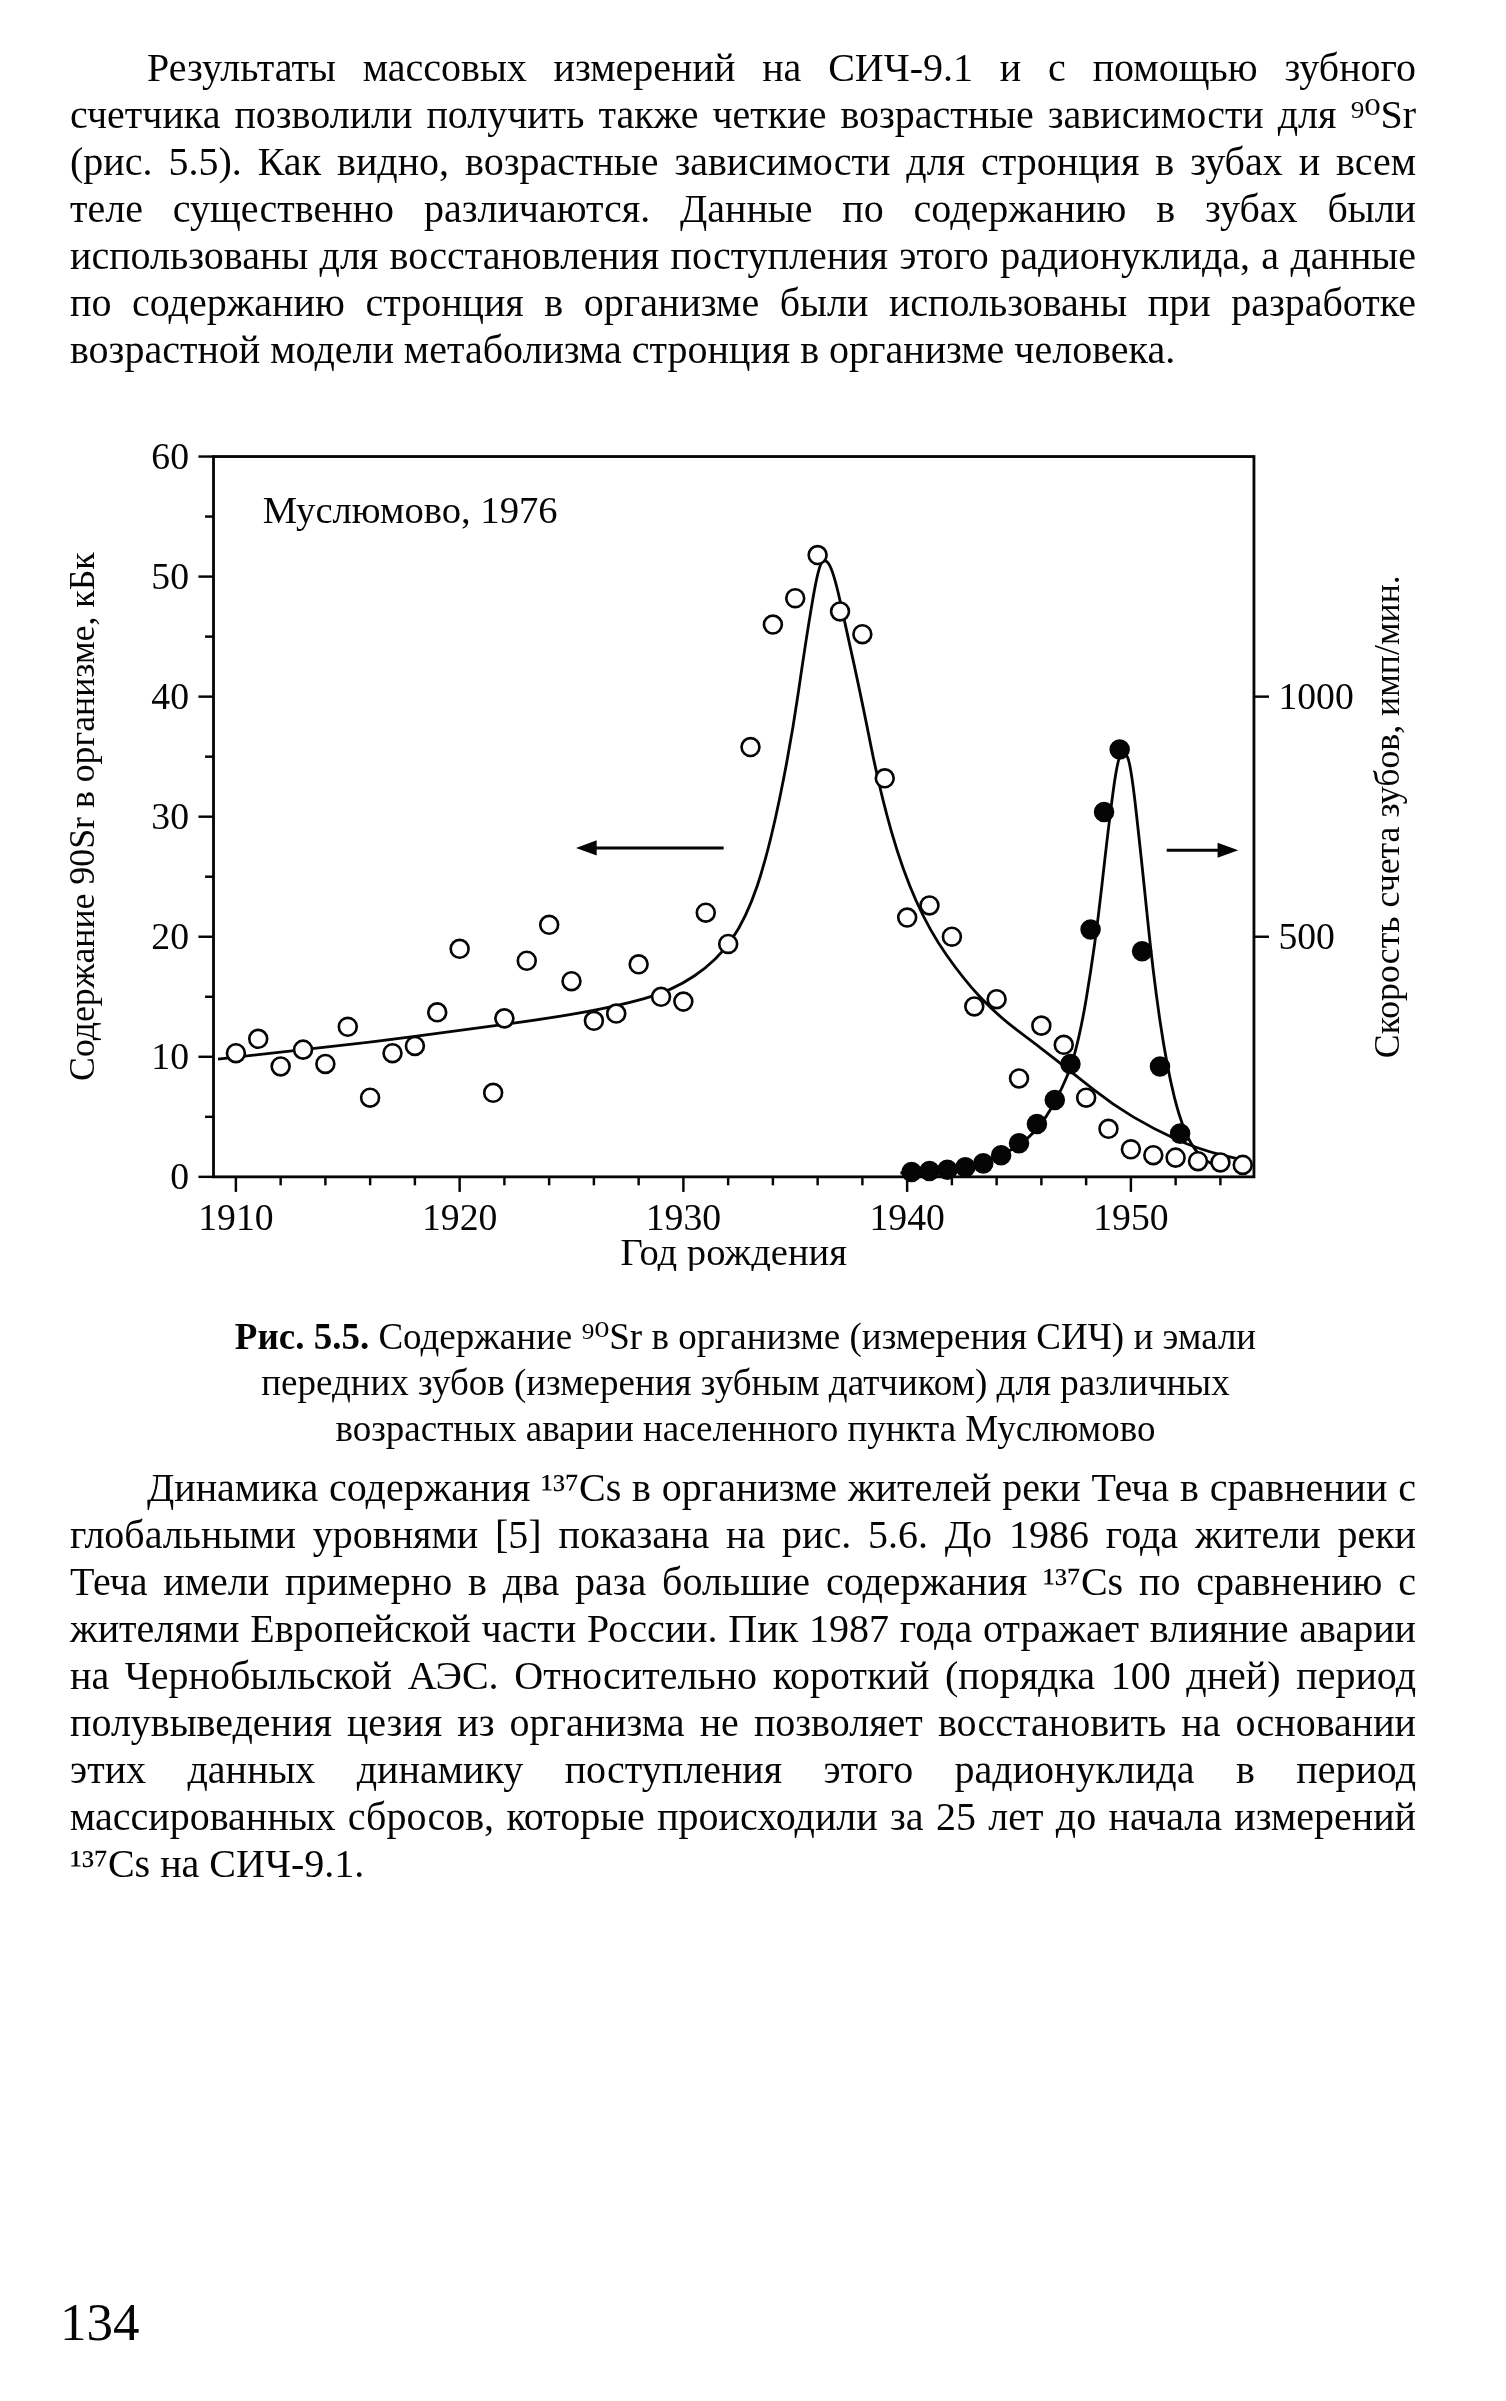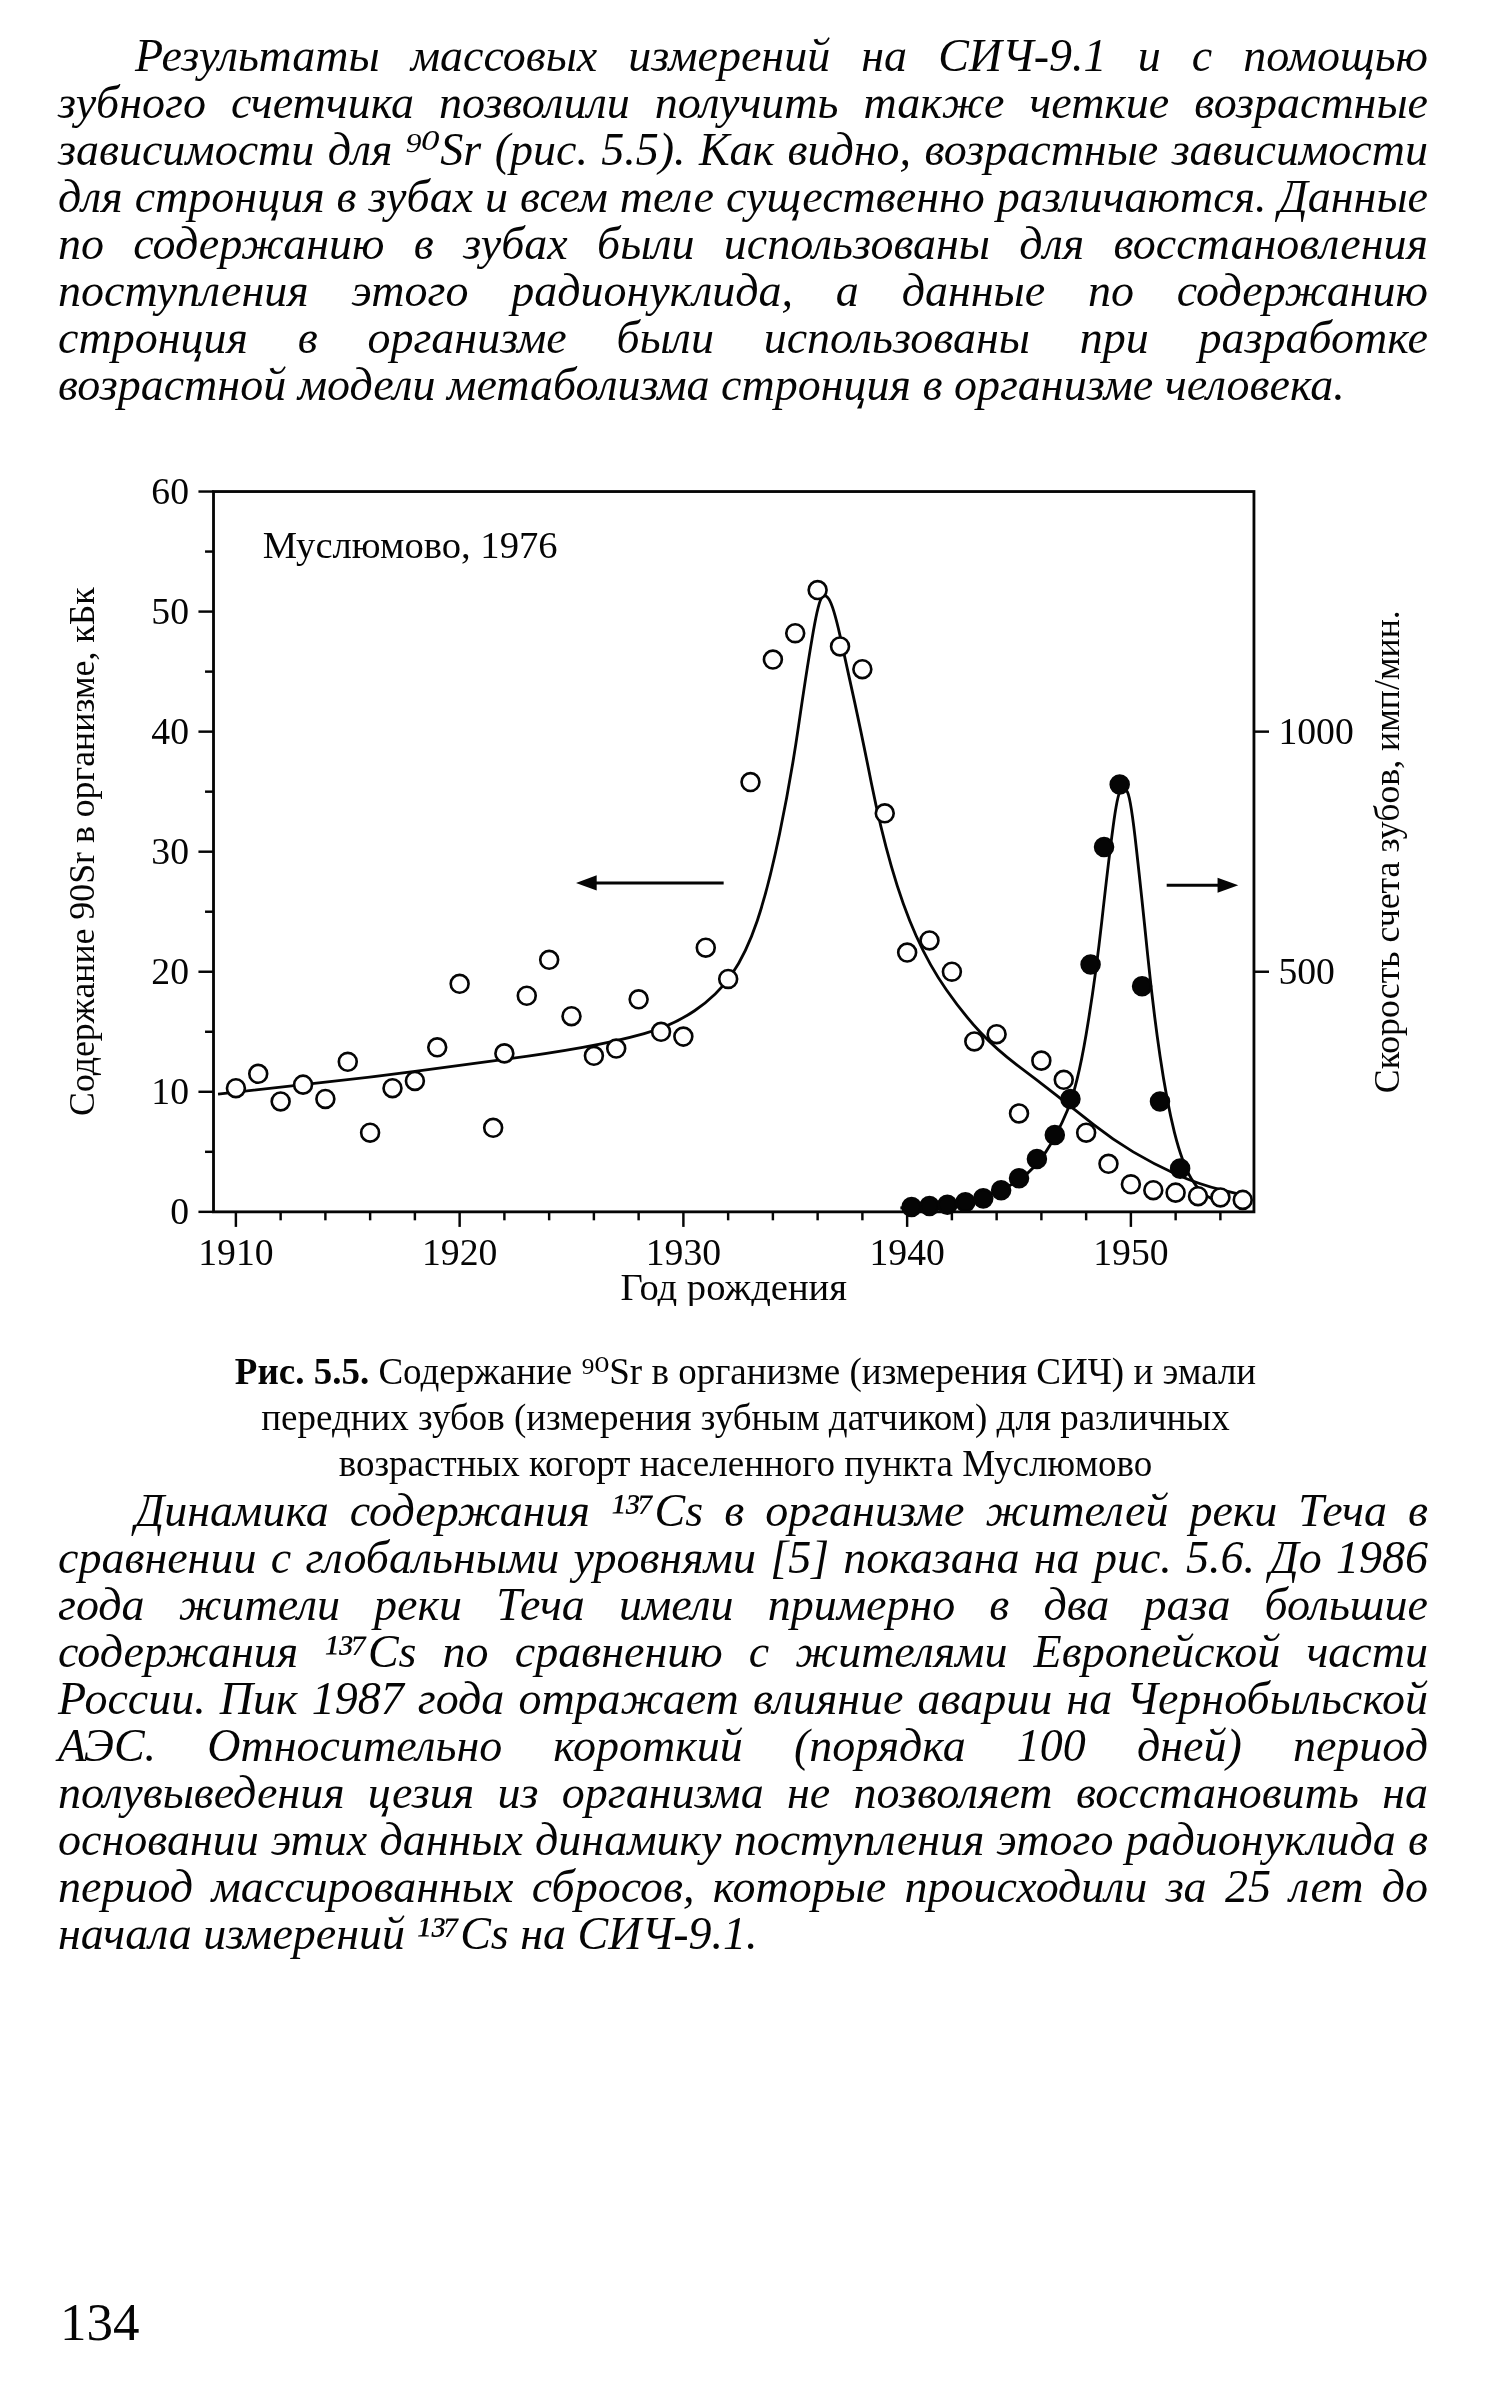--- a/index.html
+++ b/index.html
@@ -3,21 +3,21 @@
 <meta charset="utf-8">
 <style>
   html,body{margin:0;padding:0;}
   body{width:1507px;height:2401px;background:#f4f4f2;}
   .page{
     position:relative;width:1507px;height:2401px;background:#ffffff;color:#050505;
     font-family:"Liberation Serif","DejaVu Serif",serif;overflow:hidden;
   }
   .content{padding:32px 79px 0 58px;}
   p.body-text{
-    font-size:46px;line-height:47px;text-align:justify;text-indent:77px;margin:0;font-style:italic;
+    font-size:40px;line-height:47px;text-align:justify;text-indent:77px;margin:12px;
   }
   figure.fig{margin:60px 0 0 0;width:1375px;padding:0;}
   svg.chart{display:block;}
   svg.chart text{font-family:"Liberation Serif","DejaVu Serif",serif;fill:#050505;stroke:none;}
   figcaption.caption{
     margin:43px auto 0 auto;width:1158px;font-size:37px;line-height:46px;text-align:center;
   }
   figcaption.caption b{font-weight:bold;}
   .para2{margin-top:87px;}
   .page-number{
@@ -167,21 +167,21 @@
           </g>
           <g>
             <line x1="1177.3225806451592" y1="443.20000000000005" x2="1239.3655913978484" y2="443.20000000000005" stroke="#050505" stroke-width="3.2"></line>
             <polygon points="1253.3655913978484,443.20000000000005 1231.3655913978484,435.20000000000005 1231.3655913978484,451.20000000000005" fill="#050505"></polygon>
           </g>
           <text x="217.2795698924742" y="95.125" font-size="41">Муслюмово, 1976</text>
           <text x="717.5" y="884" text-anchor="middle" font-size="41">Год рождения</text>
           <text x="38" y="407.5" text-anchor="middle" font-size="38" transform="rotate(-90 38 407.5)">Содержание 90Sr в организме, кБк</text>
           <text x="1424" y="407.5" text-anchor="middle" font-size="38" transform="rotate(-90 1424 407.5)">Скорость счета зубов, имп/мин.</text>
         </svg>
-      <figcaption class="caption"><b>Рис. 5.5.</b> <span>Содержание ⁹⁰Sr в организме (измерения СИЧ) и эмали передних зубов (измерения зубным датчиком) для различных возрастных когорт населенного пункта Муслюмово</span></figcaption>
+      <figcaption class="caption"><b>Рис. 5.5.</b> <span>Содержание ⁹⁰Sr в организме (измерения СИЧ) и эмали передних зубов (измерения зубным датчиком) для различных возрастных аварии населенного пункта Муслюмово</span></figcaption>
     </figure>
 
     <p class="body-text para2">Динамика содержания ¹³⁷Cs в организме жителей реки Теча в сравнении с глобальными уровнями [5] показана на рис. 5.6. До 1986 года жители реки Теча имели примерно в два раза большие содержания ¹³⁷Cs по сравнению с жителями Европейской части России. Пик 1987 года отражает влияние аварии на Чернобыльской АЭС. Относительно короткий (порядка 100 дней) период полувыведения цезия из организма не позволяет восстановить на основании этих данных динамику поступления этого радионуклида в период массированных сбросов, которые происходили за 25 лет до начала измерений ¹³⁷Cs на СИЧ-9.1.</p>
 
   </div>
 
   <div class="page-number">134</div>
 </div>
 
 

